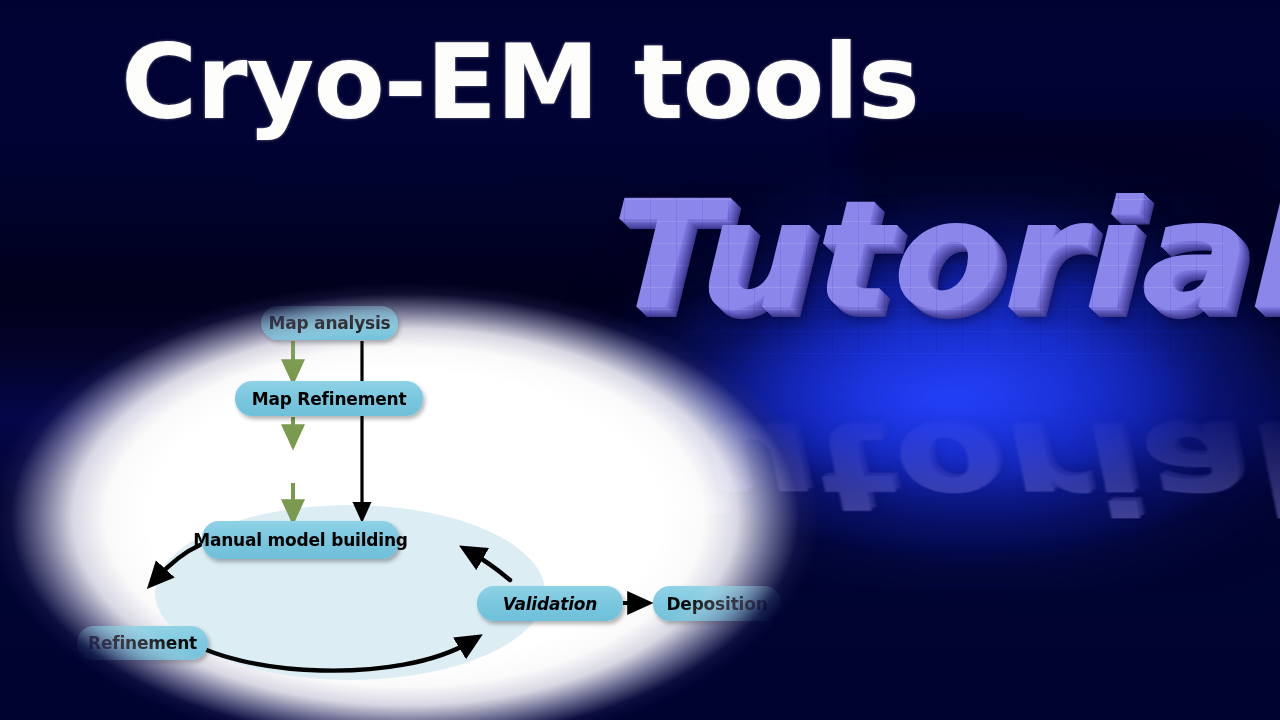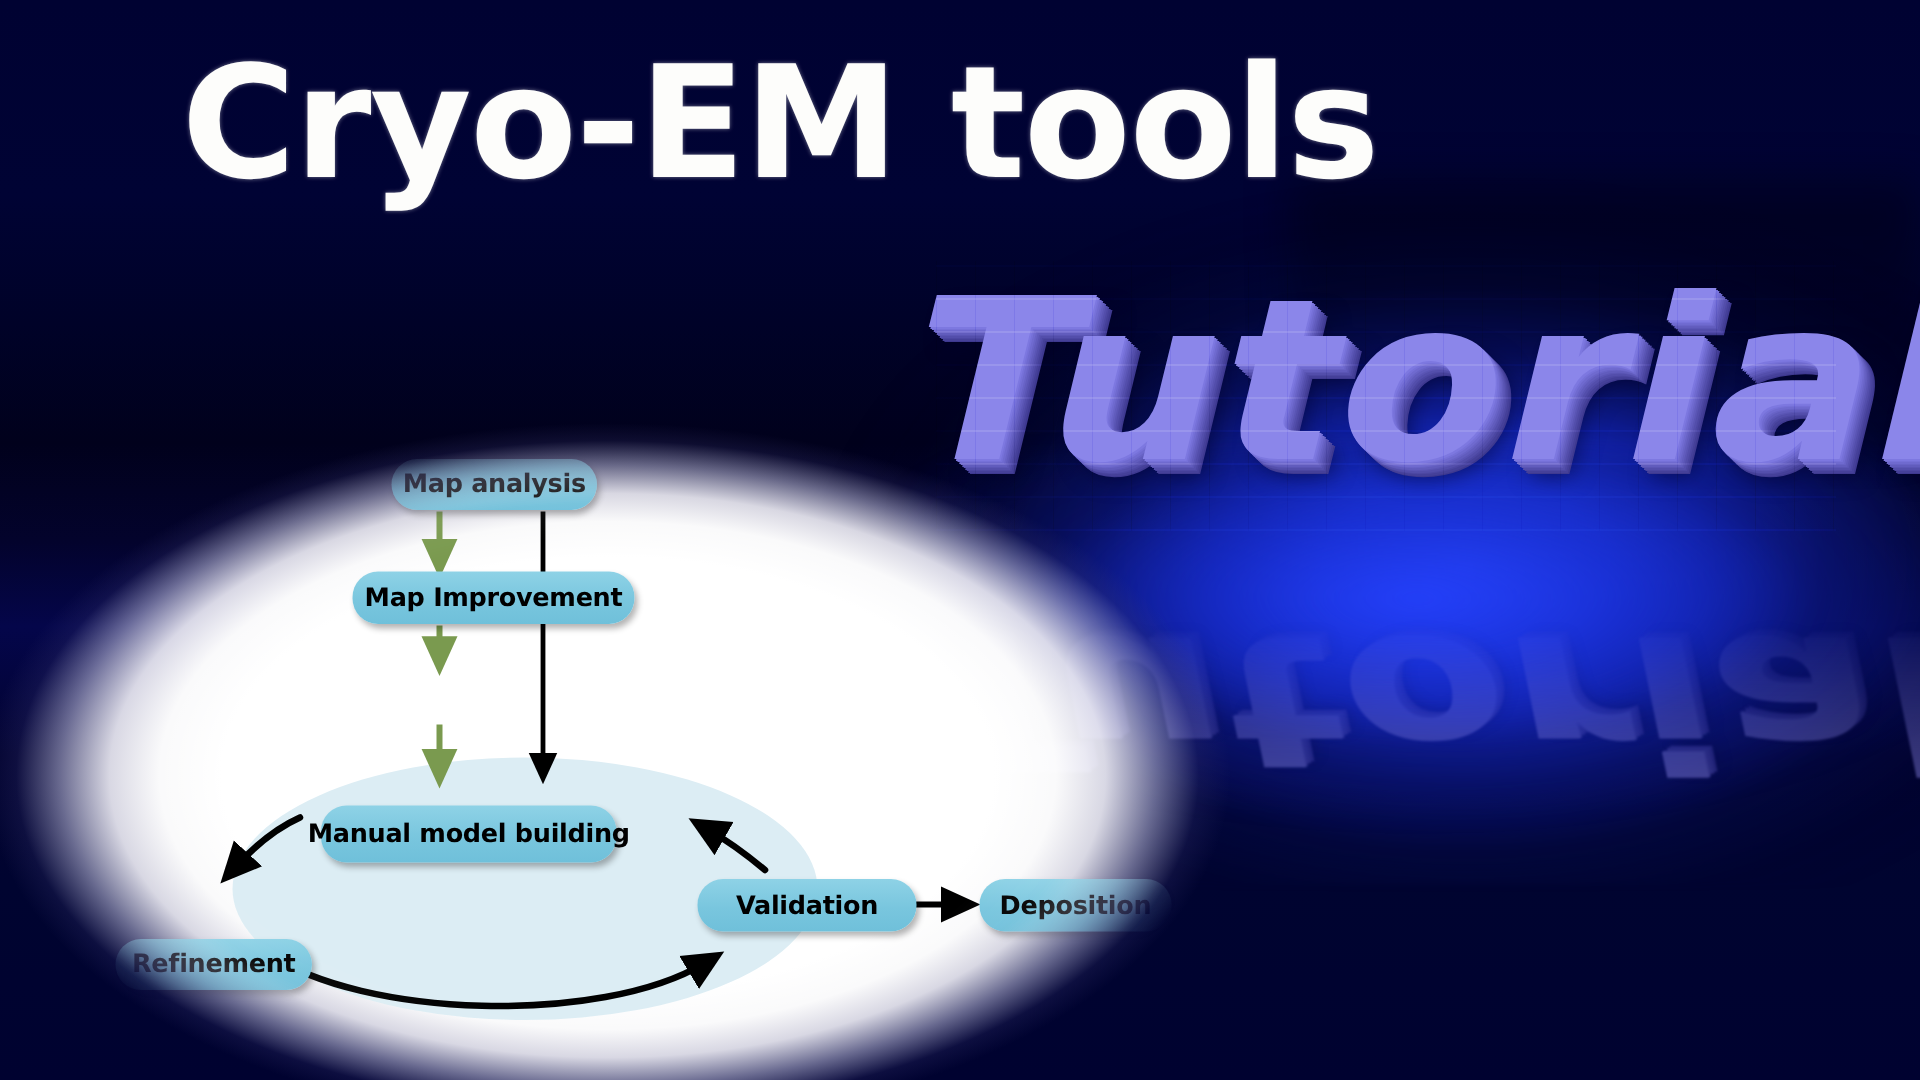--- a/index.html
+++ b/index.html
@@ -196,20 +196,20 @@
       <g>
         <path d="M180,636 C240,678 400,684 470,642" fill="none" stroke="#000000" stroke-width="4.4" stroke-linecap="round" marker-end="url(#ah-black-c)"></path>
       </g>
 
       <g>
         <path d="M510,580 C498,570 486,561 472,553" fill="none" stroke="#000000" stroke-width="4.4" stroke-linecap="round" marker-end="url(#ah-black-c)"></path>
       </g>
     </svg>
 
     <div class="node" style="left:261px;top:306px;width:137px;height:34px;">Map analysis</div>
-    <div class="node" style="left:235px;top:381px;width:188px;height:35px;">Map Improvement</div>
-    <div class="node" style="left:214px;top:521px;width:197px;height:38px;margin-top:16px;">Manual model building</div>
+    <div class="node" style="left:235px;top:381px;width:188px;height:35px;">Map Refinement</div>
+    <div class="node" style="left:202px;top:521px;width:197px;height:38px;">Manual model building</div>
     <div class="node" style="left:77px;top:588px;width:131px;height:34px;margin-top:38px;">Refinement</div>
-    <div class="node" style="left:465px;top:586px;width:146px;height:35px;">Validation</div>
+    <div class="node" style="left:477px;top:586px;width:146px;height:35px;font-style:italic;">Validation</div>
     <div class="node" style="left:653px;top:586px;width:128px;height:35px;">Deposition</div>
   </div>
 
 </div>
 
 </body></html>

